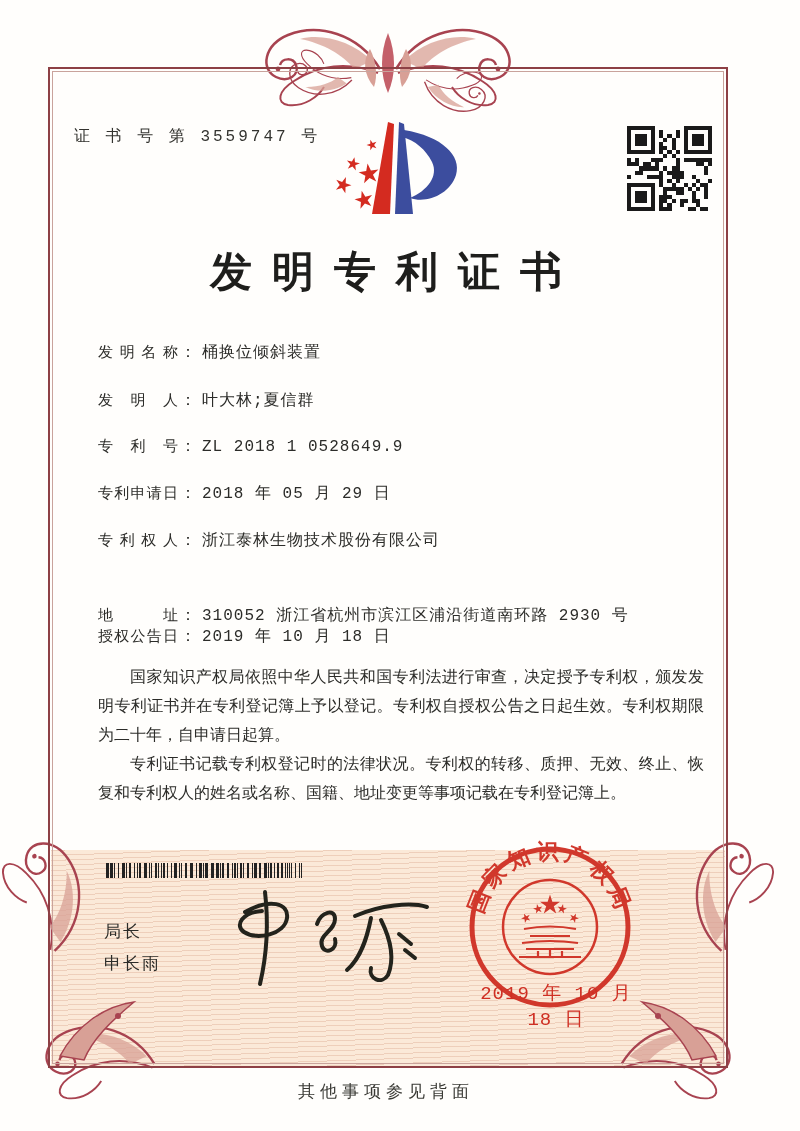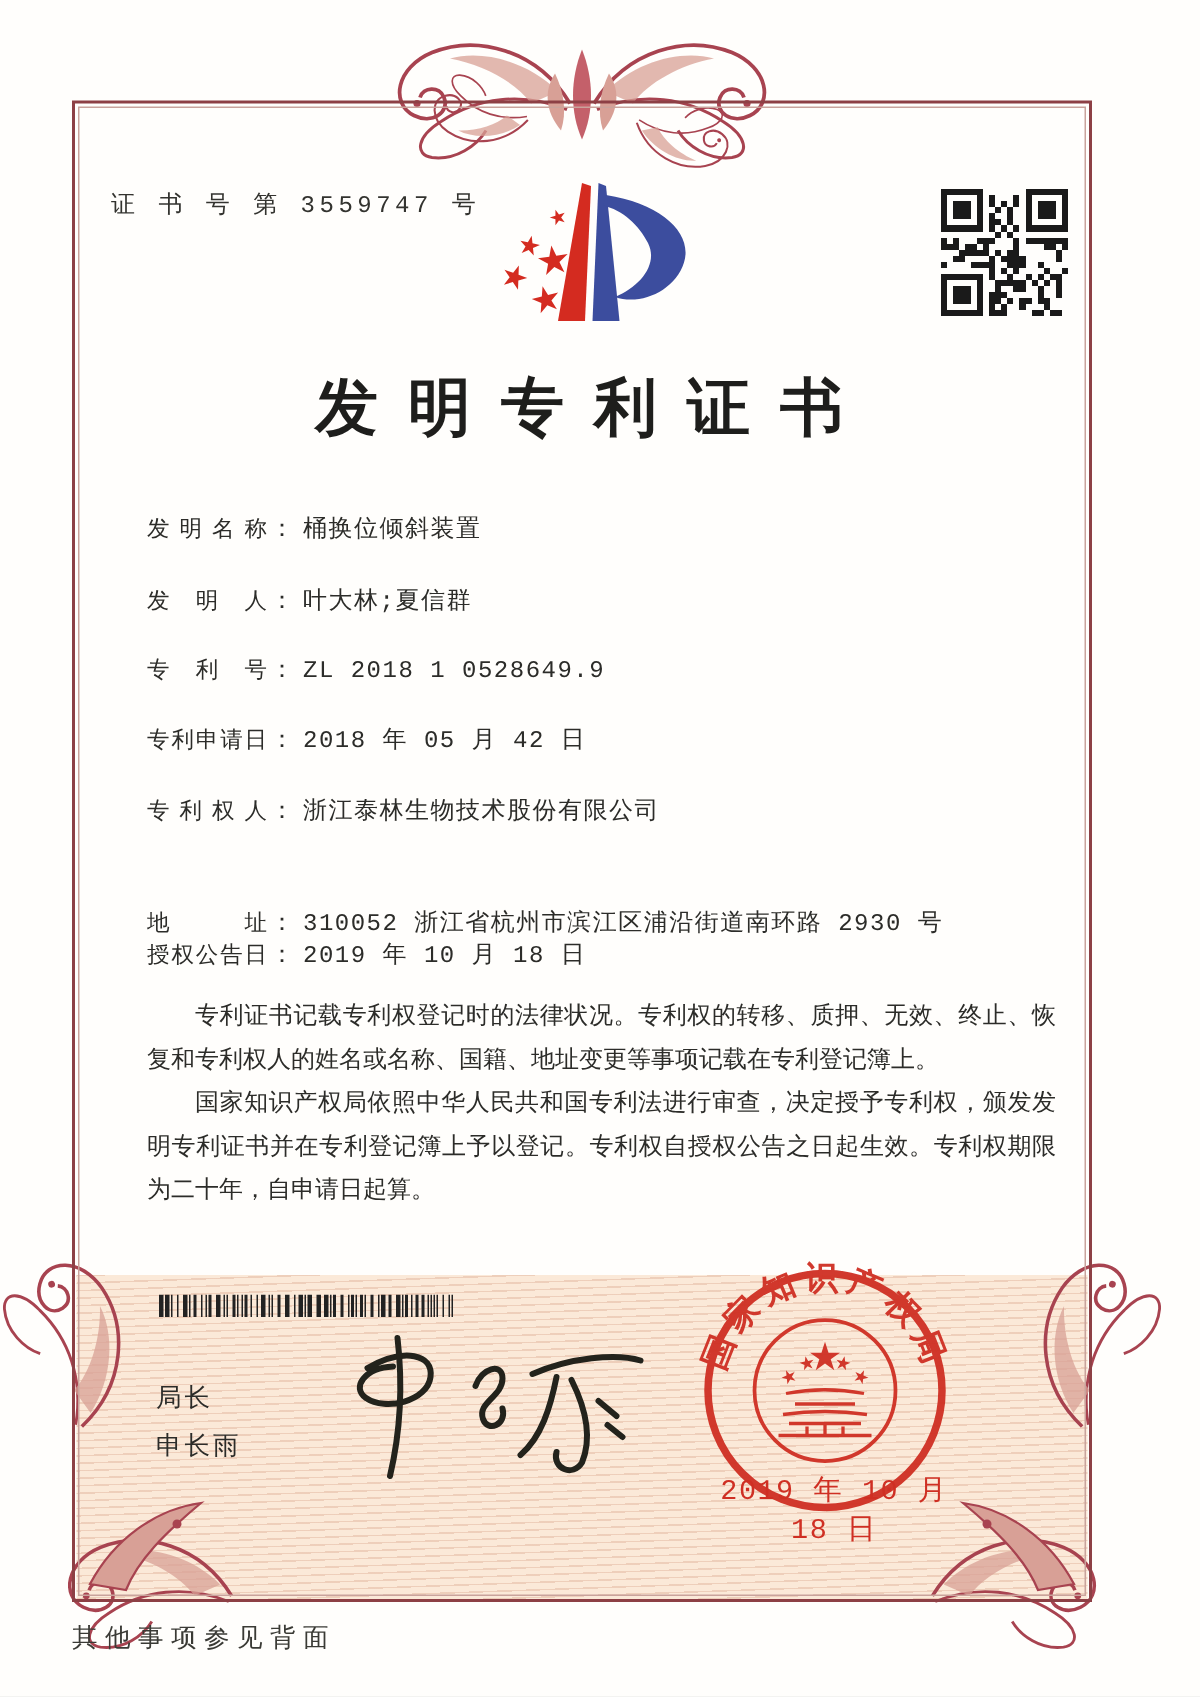--- a/index.html
+++ b/index.html
@@ -34,21 +34,21 @@
   
   .barcode{position:absolute;left:106px;top:863px;width:198px;height:15px;z-index:4;}
   .signer-title{position:absolute;left:104px;top:920px;font-size:17px;letter-spacing:2px;z-index:4;}
   .signer-name{position:absolute;left:104px;top:952px;font-size:17px;letter-spacing:2px;z-index:4;}
   .signature{position:absolute;left:215px;top:886px;width:235px;height:104px;z-index:5;}
   .seal{position:absolute;left:458px;top:838px;width:184px;height:178px;z-index:4;opacity:.95;}
   .seal-date{position:absolute;left:466px;top:980px;width:180px;text-align:center;
     color:#cf2f23;font-size:19px;letter-spacing:1px;z-index:5;}
   .page-note{position:absolute;left:48px;top:1032px;width:676px;text-align:center;
     font-size:15px;letter-spacing:2px;z-index:4;}
-  .back-note{position:absolute;left:48px;top:1080px;width:676px;
+  .back-note{position:absolute;left:48px;top:1080px;width:676px;text-align:center;
     font-size:17px;letter-spacing:5px;color:#3a3a35;z-index:4;}
   .ornaments{position:absolute;left:0;top:0;width:800px;height:1131px;z-index:2;pointer-events:none;}
 </style>
 </head>
 <body>
 
 <div class="page">
 
   <svg width="0" height="0" style="position:absolute">
     <defs>
@@ -330,35 +330,35 @@
   <div class="field" style="top:342px">
     <span class="flabel">发明名称</span><span class="colon">：</span><span class="fvalue">桶换位倾斜装置</span>
   </div>
   <div class="field" style="top:390px">
     <span class="flabel">发明人</span><span class="colon">：</span><span class="fvalue">叶大林;夏信群</span>
   </div>
   <div class="field" style="top:436px">
     <span class="flabel">专利号</span><span class="colon">：</span><span class="fvalue">ZL 2018 1 0528649.9</span>
   </div>
   <div class="field" style="top:483px">
-    <span class="flabel">专利申请日</span><span class="colon">：</span><span class="fvalue">2018 年 05 月 42 日</span>
+    <span class="flabel">专利申请日</span><span class="colon">：</span><span class="fvalue">2018 年 05 月 29 日</span>
   </div>
   <div class="field" style="top:530px">
     <span class="flabel">专利权人</span><span class="colon">：</span><span class="fvalue">浙江泰林生物技术股份有限公司</span>
   </div>
   <div class="field" style="top:605px">
     <span class="flabel">地址</span><span class="colon">：</span><span class="fvalue">310052 浙江省杭州市滨江区浦沿街道南环路 2930 号</span>
   </div>
   <div class="field" style="top:626px;width:606px">
     <span class="flabel">授权公告日</span><span class="colon">：</span><span class="fvalue">2019 年 10 月 18 日</span>
   </div>
 
   <div class="paras">
+    <p>国家知识产权局依照中华人民共和国专利法进行审查，决定授予专利权，颁发发明专利证书并在专利登记簿上予以登记。专利权自授权公告之日起生效。专利权期限为二十年，自申请日起算。</p>
     <p>专利证书记载专利权登记时的法律状况。专利权的转移、质押、无效、终止、恢复和专利权人的姓名或名称、国籍、地址变更等事项记载在专利登记簿上。</p>
-    <p>国家知识产权局依照中华人民共和国专利法进行审查，决定授予专利权，颁发发明专利证书并在专利登记簿上予以登记。专利权自授权公告之日起生效。专利权期限为二十年，自申请日起算。</p>
   </div>
 
   <svg class="barcode" id="barcode" viewBox="0 0 198 15" preserveAspectRatio="none">
       <rect x="0" y="0" width="3" height="15" fill="#222"></rect>
       <rect x="4" y="0" width="3" height="15" fill="#222"></rect>
       <rect x="8" y="0" width="1" height="15" fill="#222"></rect>
       <rect x="12" y="0" width="1" height="15" fill="#222"></rect>
       <rect x="16" y="0" width="3" height="15" fill="#222"></rect>
       <rect x="20" y="0" width="1" height="15" fill="#222"></rect>
       <rect x="23" y="0" width="2" height="15" fill="#222"></rect>

